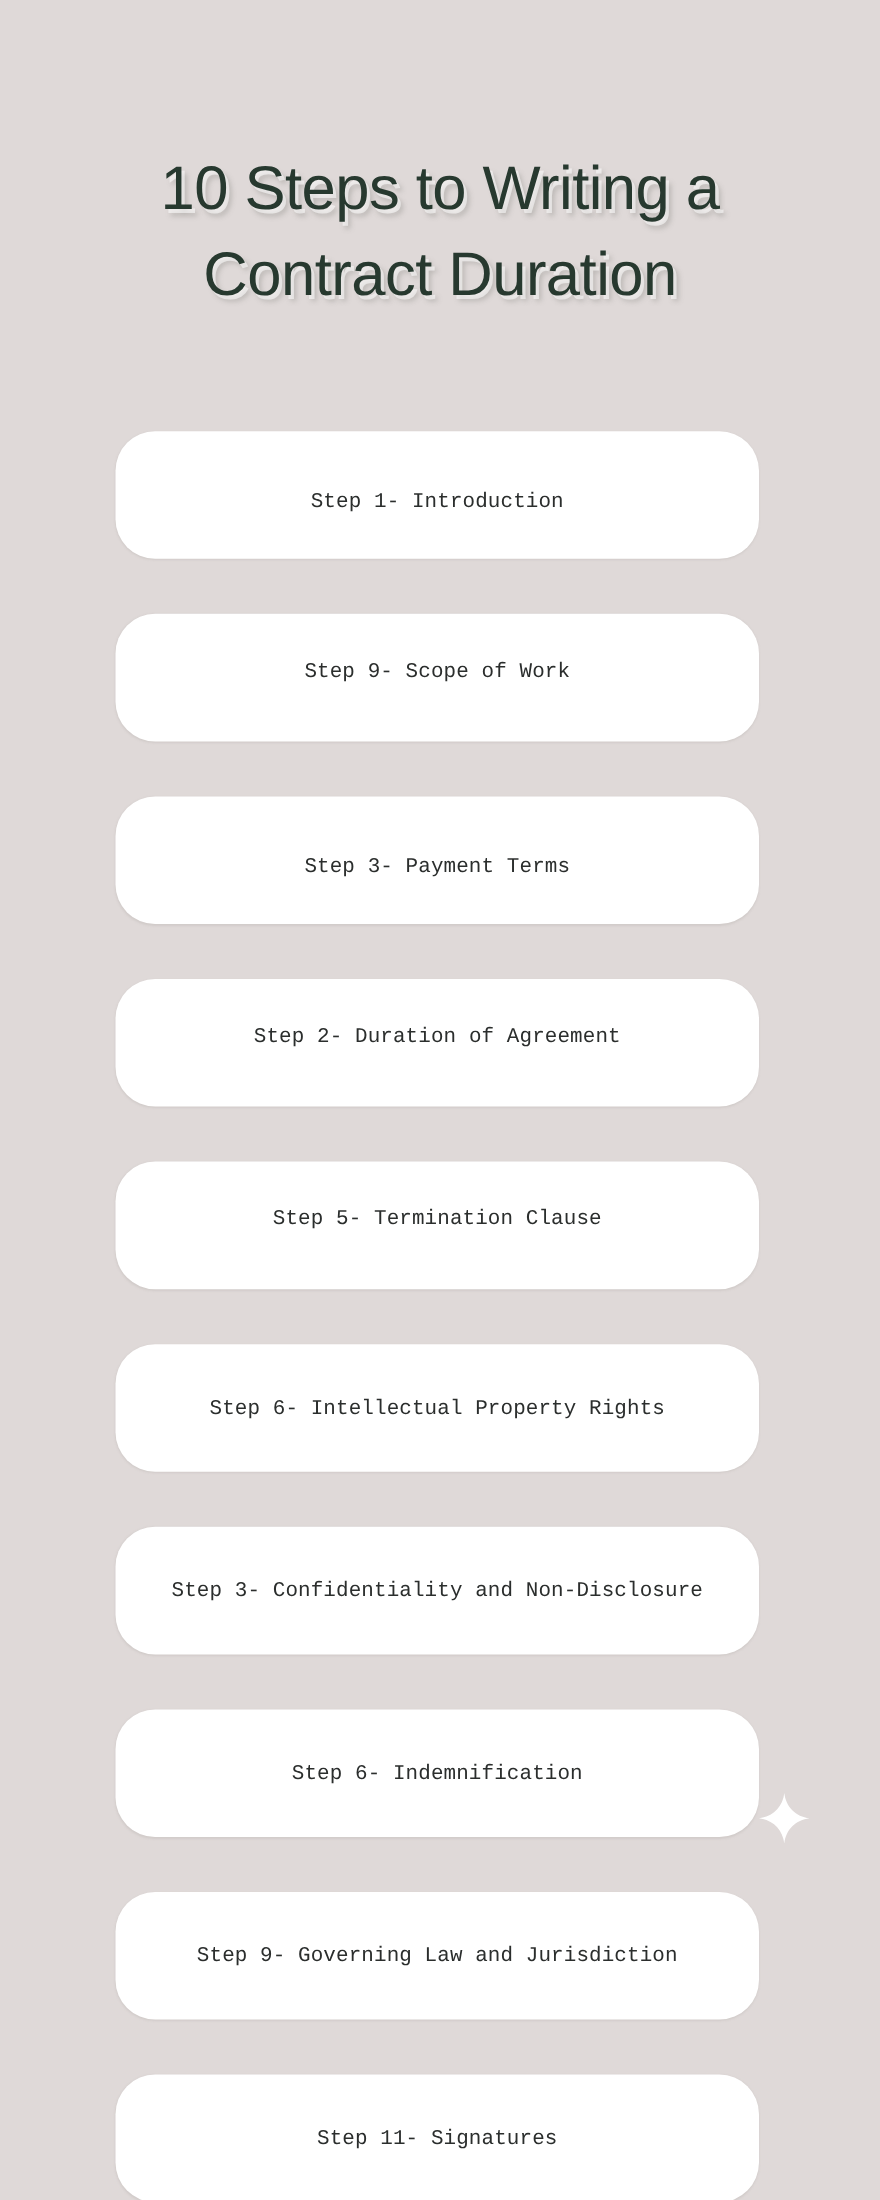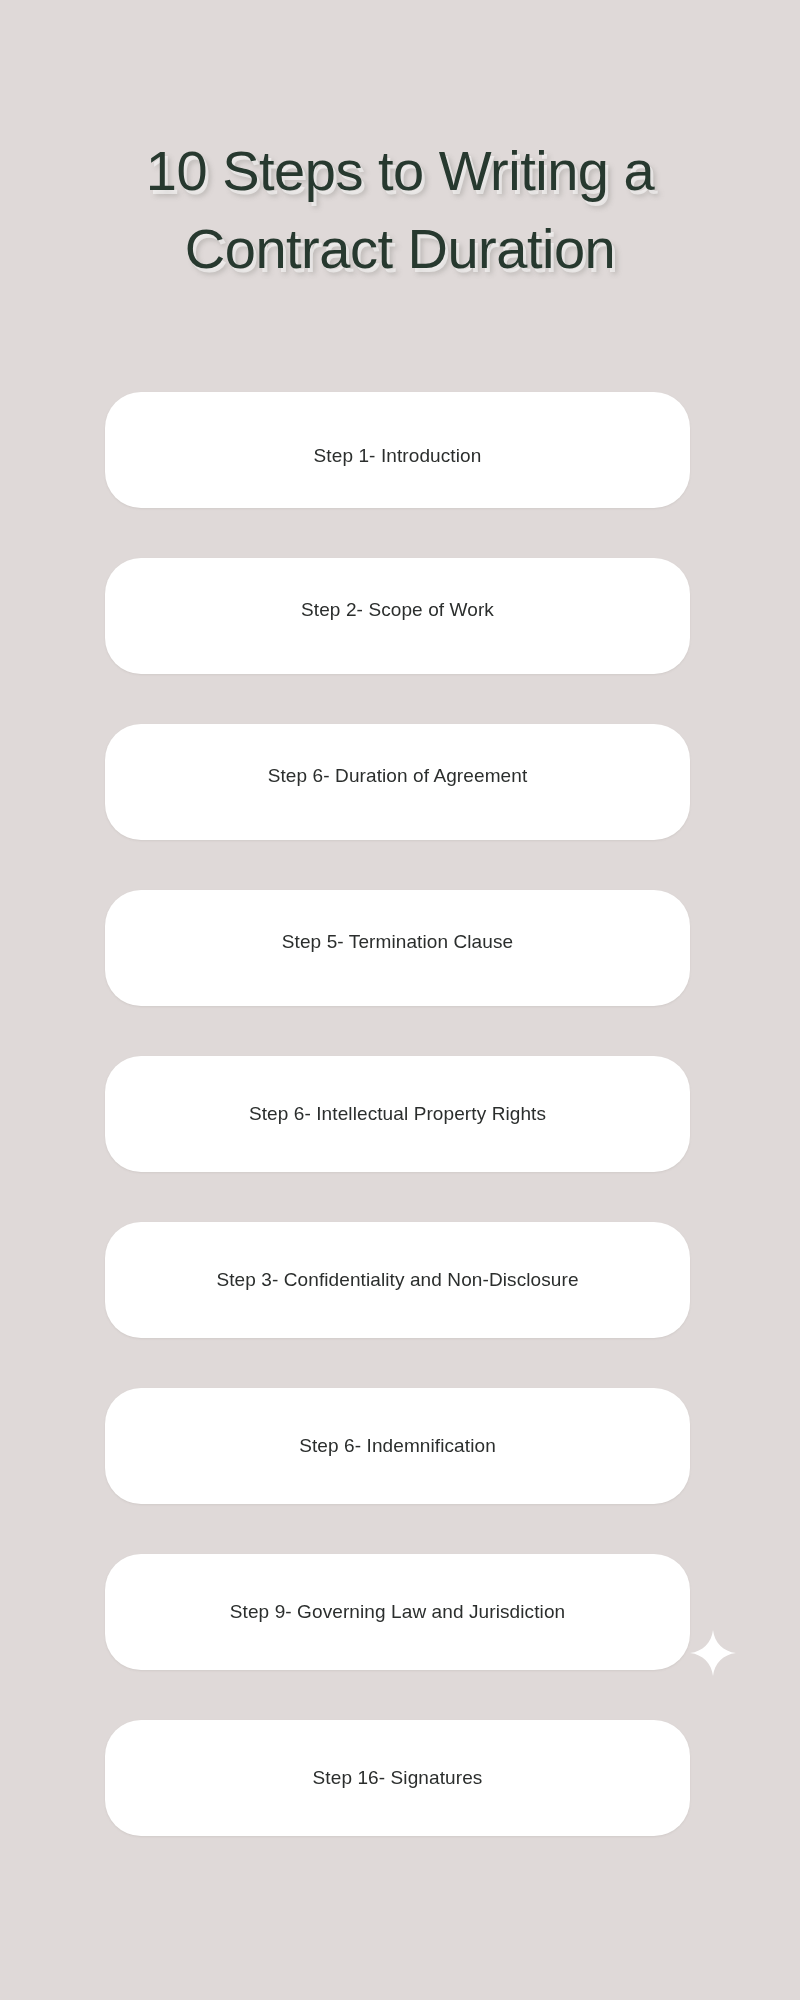--- a/index.html
+++ b/index.html
@@ -63,21 +63,21 @@
     display: flex;
     align-items: center;
     justify-content: center;
     box-sizing: border-box;
     box-shadow: 0 1px 2px rgba(150,142,140,0.18);
   }
   .step-card:last-child {
     margin-bottom: 0;
   }
   .step-label {
-    font-family: Liberation Sans, sans-serif;
+    font-family: Liberation Mono, monospace;
     font-size: 19px;
     line-height: 26px;
     font-weight: 400;
     color: #2b2e2d;
     letter-spacing: 0.1px;
     text-align: left;
     white-space: nowrap;
   }
 
   
@@ -105,26 +105,29 @@
     <span class="title-line">Contract Duration</span>
   </div>
 
   <div class="steps">
 
     <div class="step-card off-down">
       <span class="step-label">Step 1- Introduction</span>
     </div>
 
     <div class="step-card off-up">
-      <span class="step-label">Step 2- Scope of Work</span>
+      <span class="step-label">Step 9- Scope of Work</span>
     </div>
 
+    <div class="step-card off-down">
+      <span class="step-label">Step 3- Payment Terms</span>
+    </div>
 
     <div class="step-card off-up">
-      <span class="step-label">Step 6- Duration of Agreement</span>
+      <span class="step-label">Step 2- Duration of Agreement</span>
     </div>
 
     <div class="step-card off-up">
       <span class="step-label">Step 5- Termination Clause</span>
     </div>
 
     <div class="step-card">
       <span class="step-label">Step 6- Intellectual Property Rights</span>
     </div>
 
@@ -134,21 +137,21 @@
 
     <div class="step-card">
       <span class="step-label">Step 6- Indemnification</span>
     </div>
 
     <div class="step-card">
       <span class="step-label">Step 9- Governing Law and Jurisdiction</span>
     </div>
 
     <div class="step-card">
-      <span class="step-label">Step 16- Signatures</span>
+      <span class="step-label">Step 11- Signatures</span>
     </div>
 
   </div>
 
   <div class="sparkle">
     <svg viewBox="0 0 46 46" xmlns="http://www.w3.org/2000/svg" aria-hidden="true">
       <path d="M23 0 C24.4 12.6 33.4 21.6 46 23 C33.4 24.4 24.4 33.4 23 46 C21.6 33.4 12.6 24.4 0 23 C12.6 21.6 21.6 12.6 23 0 Z" fill="#ffffff"></path>
     </svg>
   </div>
 

